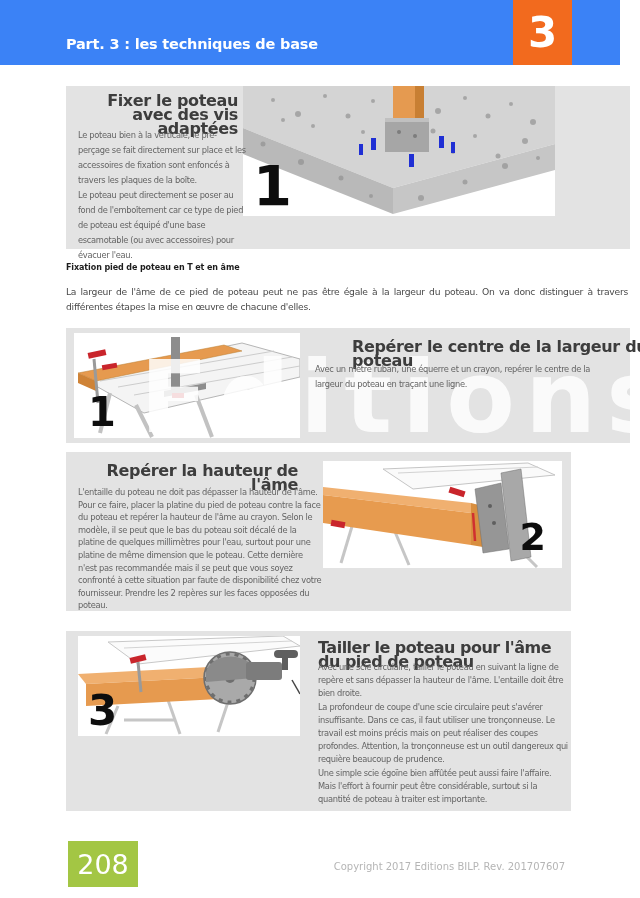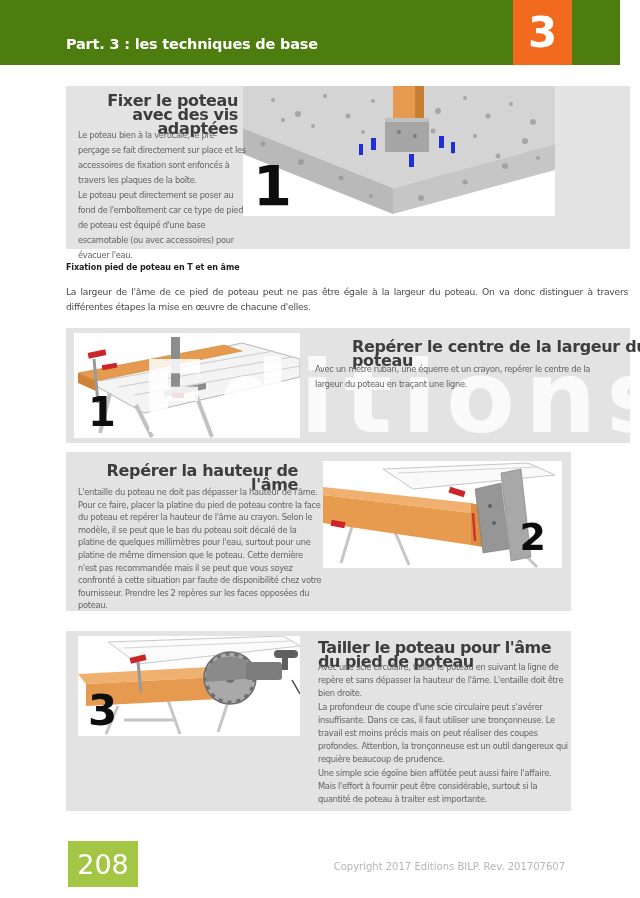--- a/index.html
+++ b/index.html
@@ -1,20 +1,20 @@
 <!DOCTYPE html>
 <html><head>
 <meta charset="utf-8">
 <style>
   html,body{margin:0;padding:0;background:#fff;}
   .page{position:relative;width:640px;height:898px;background:#fff;overflow:hidden;
         font-family:"DejaVu Sans",sans-serif;}
 
   
-  .topbar{position:absolute;left:0;top:0;width:620px;height:65px;background:#4d7c0f;}
+  .topbar{position:absolute;left:0;top:0;width:620px;height:65px;background:#3b82f6;}
   .topbar-title{position:absolute;left:66px;top:36px;font-size:14.5px;font-weight:bold;
         color:#fff;letter-spacing:-0.2px;white-space:nowrap;}
   .chapter-badge{position:absolute;left:513px;top:0;width:59px;height:65px;background:#f26a1e;
         display:flex;align-items:center;justify-content:center;}
   .chapter-badge span{color:#fff;font-size:42px;font-weight:bold;line-height:1;}
 
   
   .box{position:absolute;background:#e3e3e3;}
   .box1{left:66px;top:86px;width:564px;height:163px;}
   .box2{left:66px;top:328px;width:564px;height:115px;}

